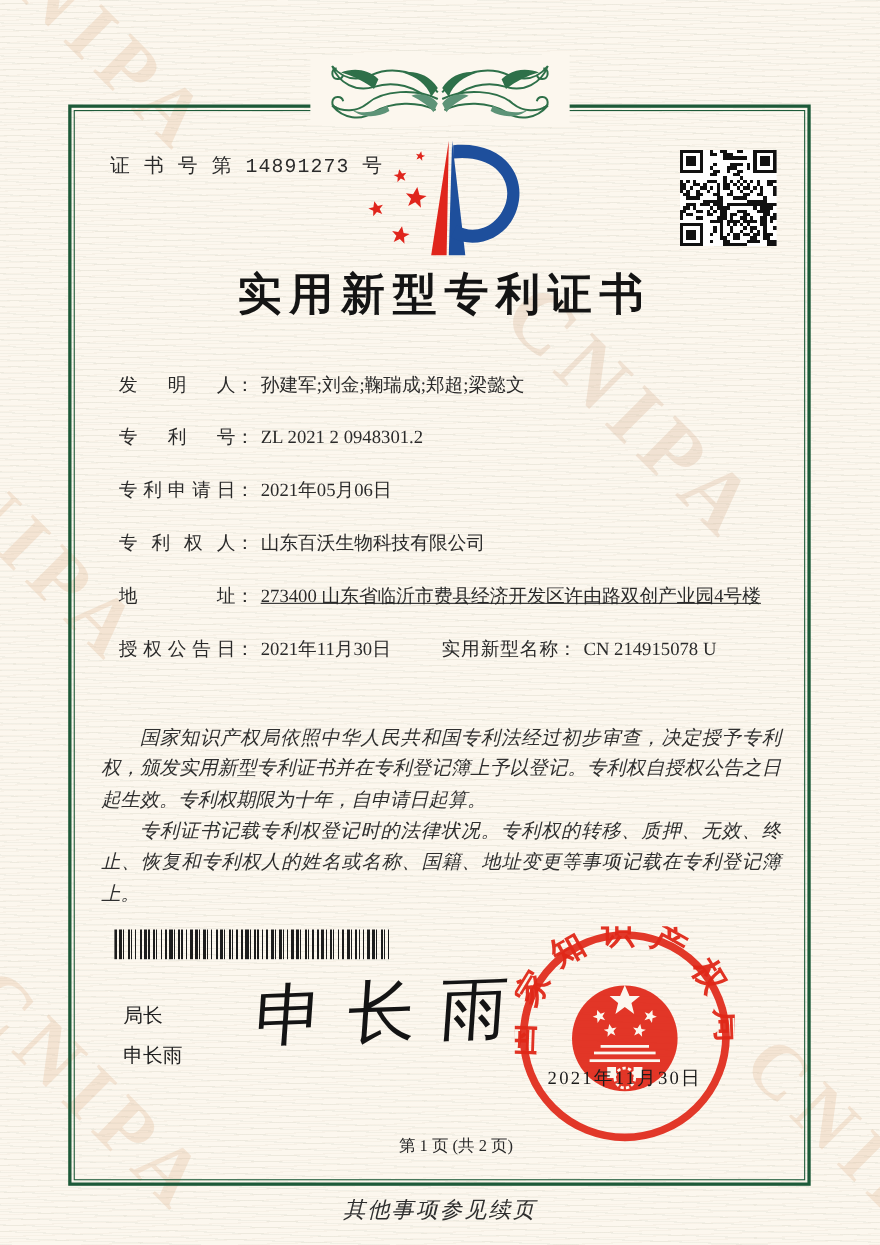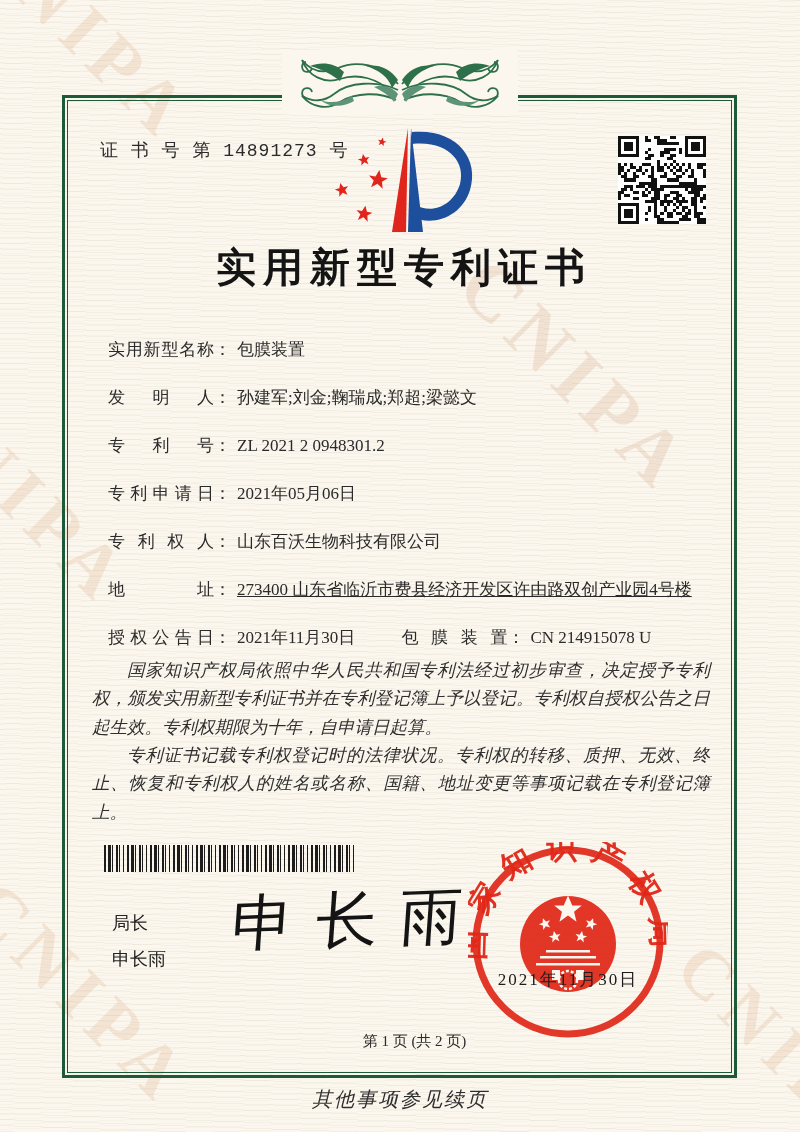--- a/index.html
+++ b/index.html
@@ -466,39 +466,36 @@
       </g>
       <polygon points="86,2 70,106 84,106" fill="#e0251c"></polygon>
       <polygon points="89,2 86,106 101,106" fill="#1e4f9c"></polygon>
       <path fill="#1e4f9c" d="M90,6 C134,2 158,32 148,64 C140,90 112,102 88,90 L93,79 C112,89 132,78 138,58 C144,36 126,14 90,18 Z"></path>
     </svg>
 
     <div class="title">实用新型专利证书</div>
 
     <div class="fields">
       <div class="frow">
-        <span class="flabel">实用新型名称</span><span class="fcolon">：</span><span class="fvalue">包膜装置</span>
-      </div>
-      <div class="frow">
         <span class="flabel">发明人</span><span class="fcolon">：</span><span class="fvalue">孙建军;刘金;鞠瑞成;郑超;梁懿文</span>
       </div>
       <div class="frow">
         <span class="flabel">专利号</span><span class="fcolon">：</span><span class="fvalue">ZL 2021 2 0948301.2</span>
       </div>
       <div class="frow">
         <span class="flabel">专利申请日</span><span class="fcolon">：</span><span class="fvalue">2021年05月06日</span>
       </div>
       <div class="frow">
         <span class="flabel">专利权人</span><span class="fcolon">：</span><span class="fvalue">山东百沃生物科技有限公司</span>
       </div>
       <div class="frow frow-addr">
         <span class="flabel">地址</span><span class="fcolon">：</span><span class="fvalue">273400 山东省临沂市费县经济开发区许由路双创产业园4号楼</span>
       </div>
       <div class="frow">
-        <span class="flabel">授权公告日</span><span class="fcolon">：</span><span class="fvalue">2021年11月30日</span><span class="grant-no-group"><span class="flabel">包膜装置</span><span class="fcolon">：</span><span class="fvalue">CN 214915078 U</span></span>
+        <span class="flabel">授权公告日</span><span class="fcolon">：</span><span class="fvalue">2021年11月30日</span><span class="grant-no-group"><span class="flabel">实用新型名称</span><span class="fcolon">：</span><span class="fvalue">CN 214915078 U</span></span>
       </div>
     </div>
 
     <div class="paras">
       <p>国家知识产权局依照中华人民共和国专利法经过初步审查，决定授予专利权，颁发实用新型专利证书并在专利登记簿上予以登记。专利权自授权公告之日起生效。专利权期限为十年，自申请日起算。</p>
       <p>专利证书记载专利权登记时的法律状况。专利权的转移、质押、无效、终止、恢复和专利权人的姓名或名称、国籍、地址变更等事项记载在专利登记簿上。</p>
     </div>
 
     <div class="barcode"></div>
 

